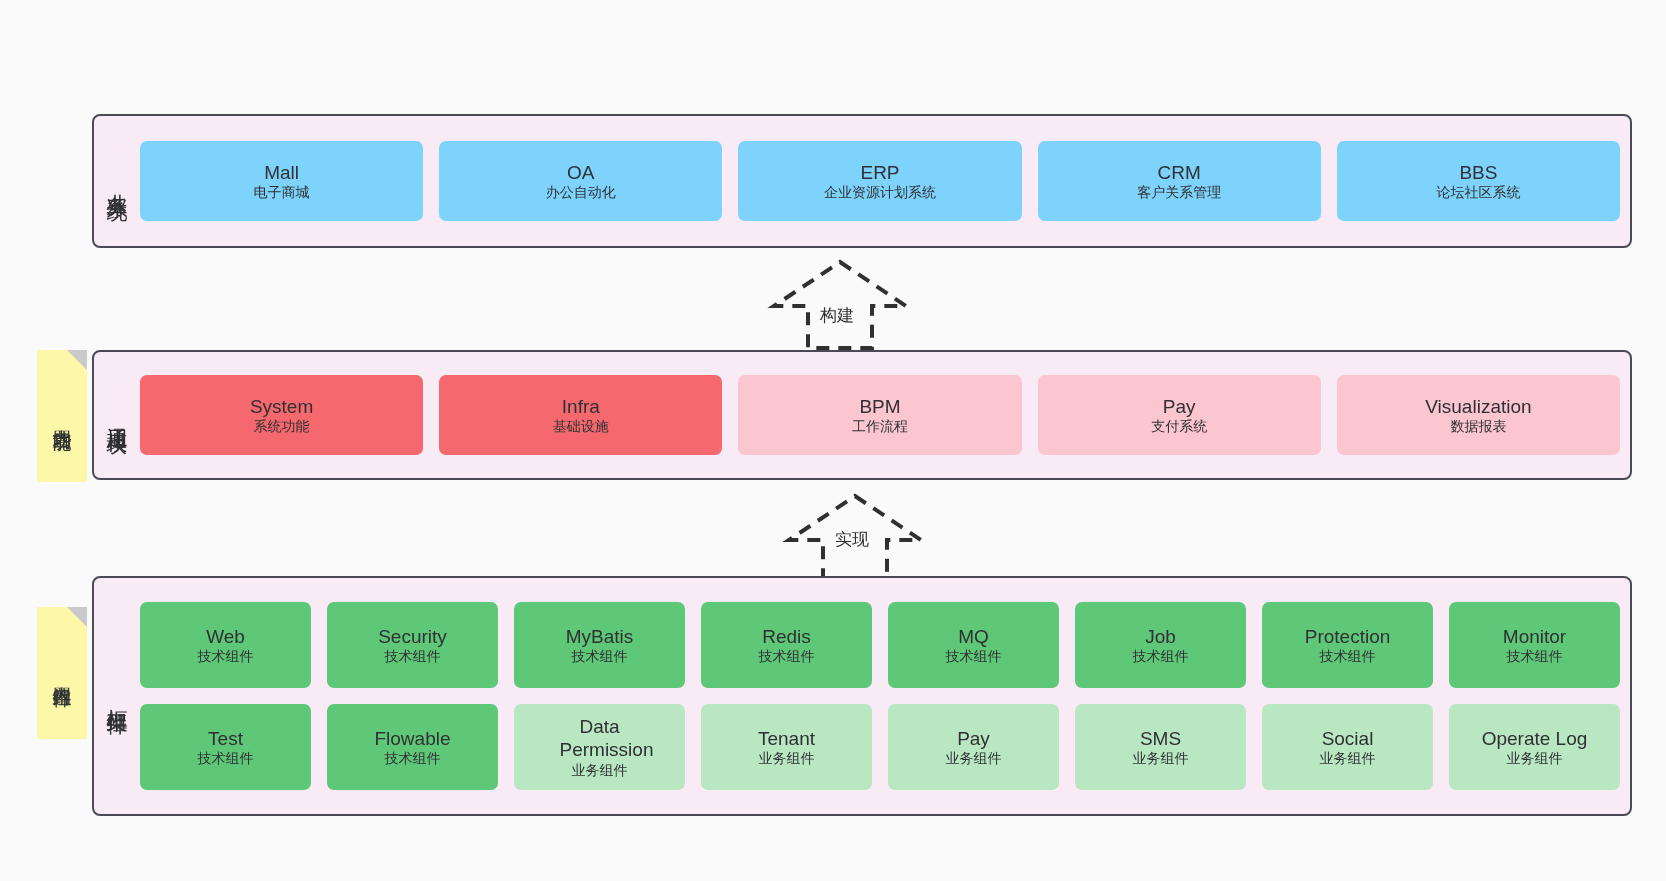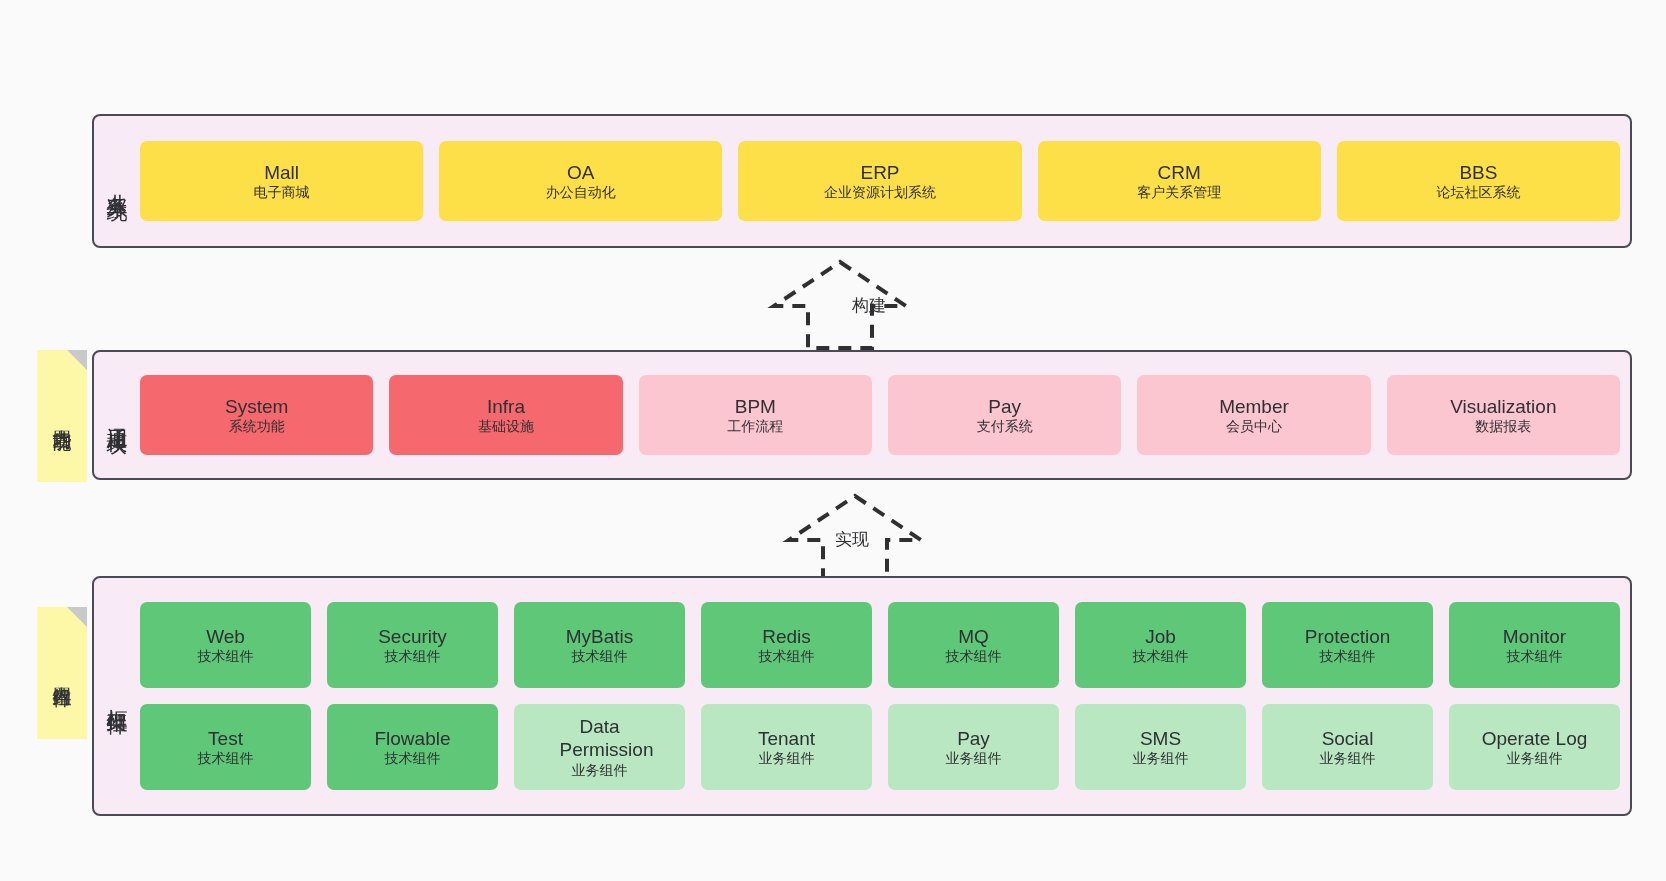--- a/index.html
+++ b/index.html
@@ -65,21 +65,21 @@
     flex-direction: column;
     align-items: center;
     justify-content: center;
     text-align: center;
     line-height: 1.22;
     color: #2f3033;
     padding: 4px 6px;
   }
   .card .l1 { font-size: 19px; }
   .card .l2 { font-size: 14px; }
-  .c-blue    { background: #fde047; }
+  .c-blue    { background: #7dd3fc; }
   .c-red     { background: #f4686e; }
   .c-pink    { background: #fbc6d0; }
   .c-green   { background: #5fc878; }
   .c-lgreen  { background: #b9e7c2; }
 
   
   .note {
     position: absolute;
     width: 50px;
     background: #fcf8a8;
@@ -147,21 +147,21 @@
           <div class="l2">论坛社区系统</div>
         </div>
       </div>
     </div>
   </div>
 
   <div class="arrow-group" style="left:760px; top:256px; width:160px; height:96px;">
     <svg width="160" height="96" viewBox="0 0 160 96">
       <path d="M80 6 L146 50 L112 50 L112 92 L48 92 L48 50 L14 50 Z" fill="#fafafa" stroke="#303030" stroke-width="4" stroke-dasharray="13 9" stroke-linejoin="miter"></path>
     </svg>
-    <div class="arrow-label" style="left:60px; top:38px;margin-left:32px;">构建</div>
+    <div class="arrow-label" style="left:60px; top:48px;">构建</div>
   </div>
 
   <div class="note" style="left:37px; top:350px; width:50px; height:132px;">
     <div class="fold"></div>
     <span>内置功能</span>
   </div>
 
   <div class="layer" style="left:92px; top:350px; width:1540px; height:130px;">
     <div class="layer-title">
       <span>通用模块</span>
@@ -178,24 +178,20 @@
         </div>
         <div class="card c-pink">
           <div class="l1">BPM</div>
           <div class="l2">工作流程</div>
         </div>
         <div class="card c-pink">
           <div class="l1">Pay</div>
           <div class="l2">支付系统</div>
         </div>
         <div class="card c-pink">
-          <div class="l1">Member</div>
-          <div class="l2">会员中心</div>
-        </div>
-        <div class="card c-pink">
           <div class="l1">Visualization</div>
           <div class="l2">数据报表</div>
         </div>
       </div>
     </div>
   </div>
 
   <div class="arrow-group" style="left:775px; top:490px; width:160px; height:96px;">
     <svg width="160" height="96" viewBox="0 0 160 96">
       <path d="M80 6 L146 50 L112 50 L112 92 L48 92 L48 50 L14 50 Z" fill="#fafafa" stroke="#303030" stroke-width="4" stroke-dasharray="13 9" stroke-linejoin="miter"></path>

